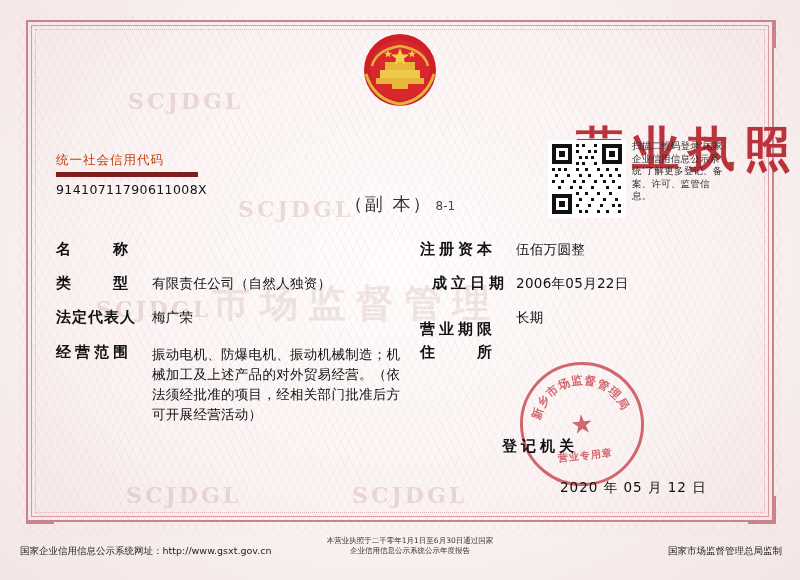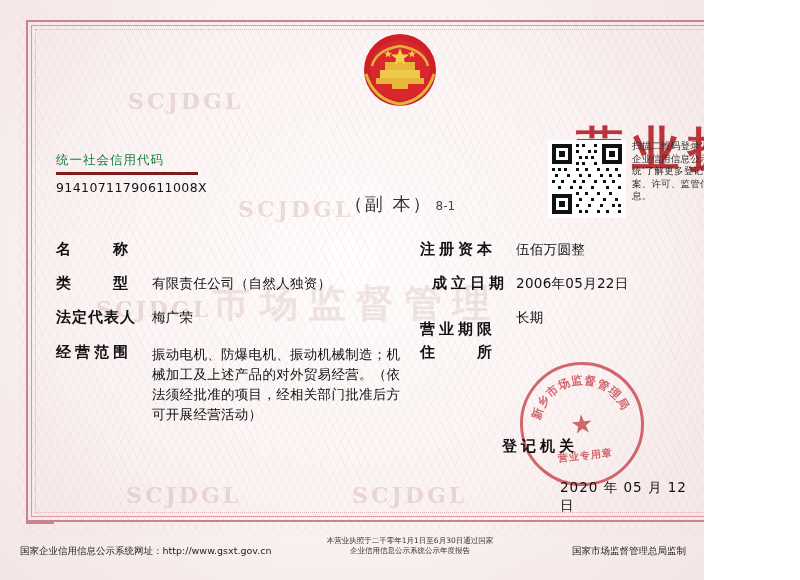--- a/index.html
+++ b/index.html
@@ -8,21 +8,21 @@
     background: #ffffff;
   }
   body {
     width: 800px;
     height: 580px;
     font-family: "DejaVu Sans", "Liberation Sans", sans-serif;
     overflow: hidden;
   }
   .page {
     position: relative;
-    width: 704px;
+    width: 800px;
     height: 580px;
     background: #fdfbfa;
     overflow: hidden;
   }
   
   .paper-wash {
     position: absolute;
     left: 0; top: 0; right: 0; bottom: 0;
     background:
       radial-gradient(ellipse at 50% 45%, #fffdfd 0%, #fbf3f3 55%, #f6eaea 80%, #f3e6e6 100%);
@@ -125,23 +125,23 @@
   }
 
   
   .code-box {
     position: absolute;
     left: 56px; top: 152px;
     width: 190px;
   }
   .code-label {
     font-size: 12.5px;
-    color: #15803d;
+    color: #c2410c;
     letter-spacing: 1px;
-    border-bottom: 3px solid #7f1d1d;
+    border-bottom: 5px solid #7f1d1d;
     padding-bottom: 3px;
     width: 142px;
   }
   .code-value {
     font-size: 12.5px;
     color: #111;
     margin-top: 5px;
     letter-spacing: .4px;
     font-family: "DejaVu Sans", sans-serif;
   }

